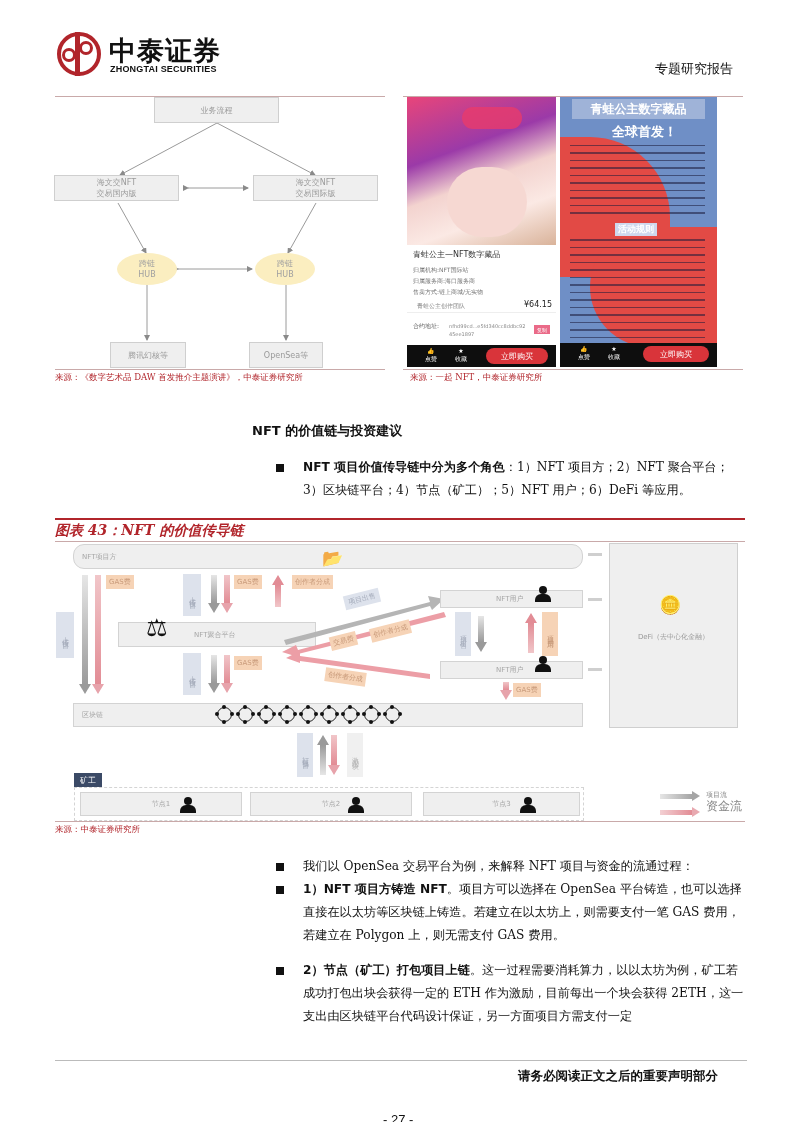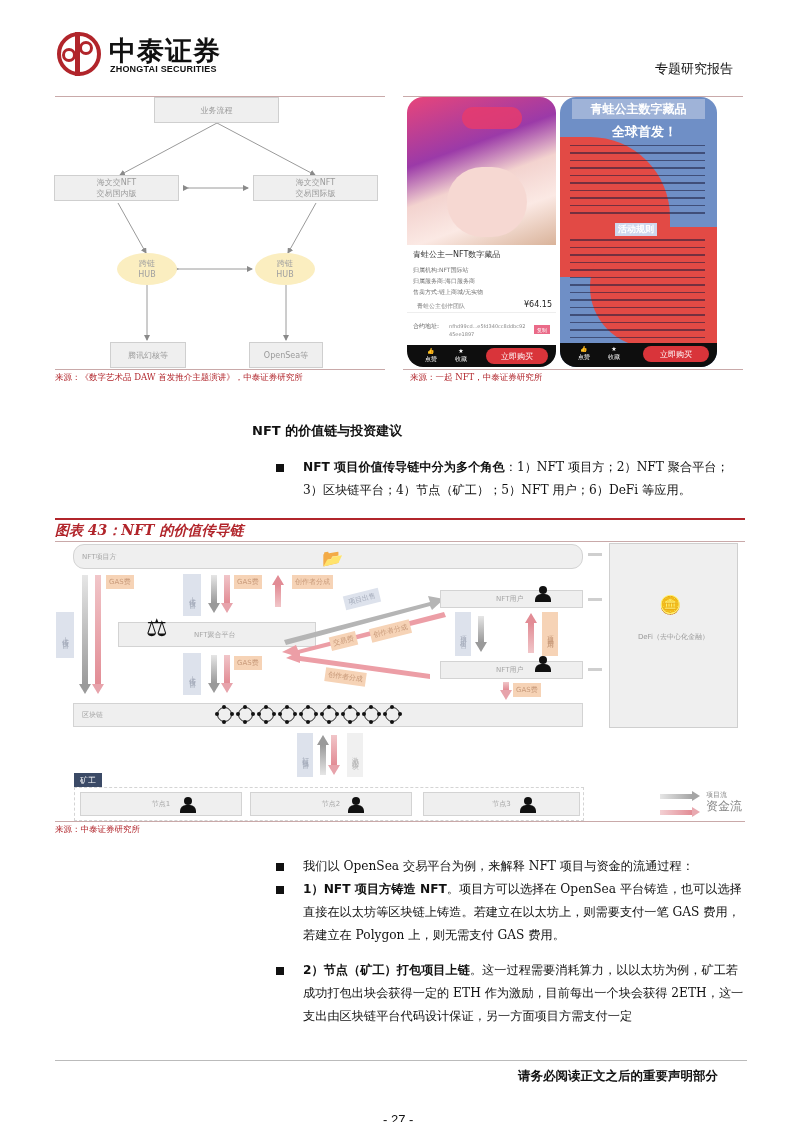--- a/index.html
+++ b/index.html
@@ -14,21 +14,21 @@
   .logo-cn { left: 109px; top: 33px; font-size: 27px; font-weight: bold; letter-spacing: 1px; color: #111; font-family: "DejaVu Sans", sans-serif; }
   .logo-en { left: 110px; top: 64px; font-size: 9px; font-weight: bold; color: #111; letter-spacing: 0.2px; font-family: "Liberation Sans", sans-serif; }
   .report-type { right: 60px; top: 60px; font-size: 13px; color: #111; font-family: "DejaVu Serif", serif; }
 
   
   .rule { height: 1px; background: #c9a9a9; }
   .flow-box { position: absolute; background: #efefef; border: 1px solid #cfcfcf; color: #9a9a9a; font-size: 8px; text-align: center; display:flex; align-items:center; justify-content:center; line-height: 11px; }
   .hub { position: absolute; background: #fbeec0; border-radius: 50%; color: #a0a0a0; font-size: 8px; text-align: center; display:flex; align-items:center; justify-content:center; line-height: 11px; }
   .src { font-size: 8.5px; color: #b1252b; font-family: "DejaVu Serif", serif; }
 
-  .phone { position: absolute; overflow: hidden; border-radius: 16px; }
+  .phone { position: absolute; overflow: hidden; }
   .buybar { position: absolute; left:0; right:0; bottom:0; height: 22px; background: #0e0e0e; }
   .buybtn { position: absolute; right: 8px; top: 3px; width: 62px; height: 16px; border-radius: 8px; background: #d9343a; color: #fff; font-size: 8px; display:flex; align-items:center; justify-content:center; }
   .barico { position: absolute; top: 2px; color: #fff; font-size: 6px; text-align: center; width: 20px; line-height: 8px; }
 
   
   .section-title { left: 252px; top: 422px; font-size: 13px; font-weight: bold; }
   .bullet-p { position: absolute; left: 276px; width: 468px; font-size: 12.2px; line-height: 23px; color: #111; font-family: "DejaVu Serif", serif; }
   .bullet-mark { position: absolute; left: 0; top: 8px; width: 8px; height: 8px; background: #111; }
   .bullet-p .txt { padding-left: 27px; display: block; }
   .bullet-p b { font-family: "DejaVu Sans", sans-serif; }

